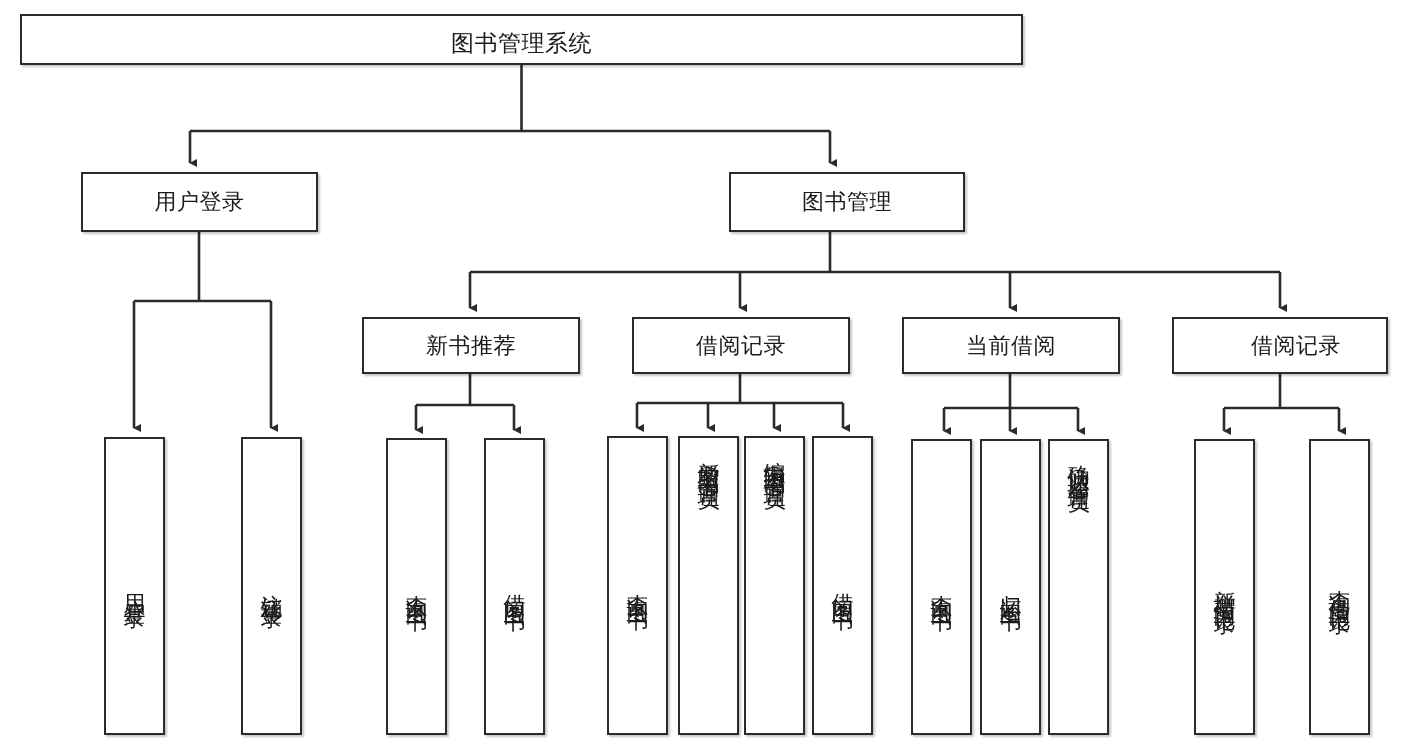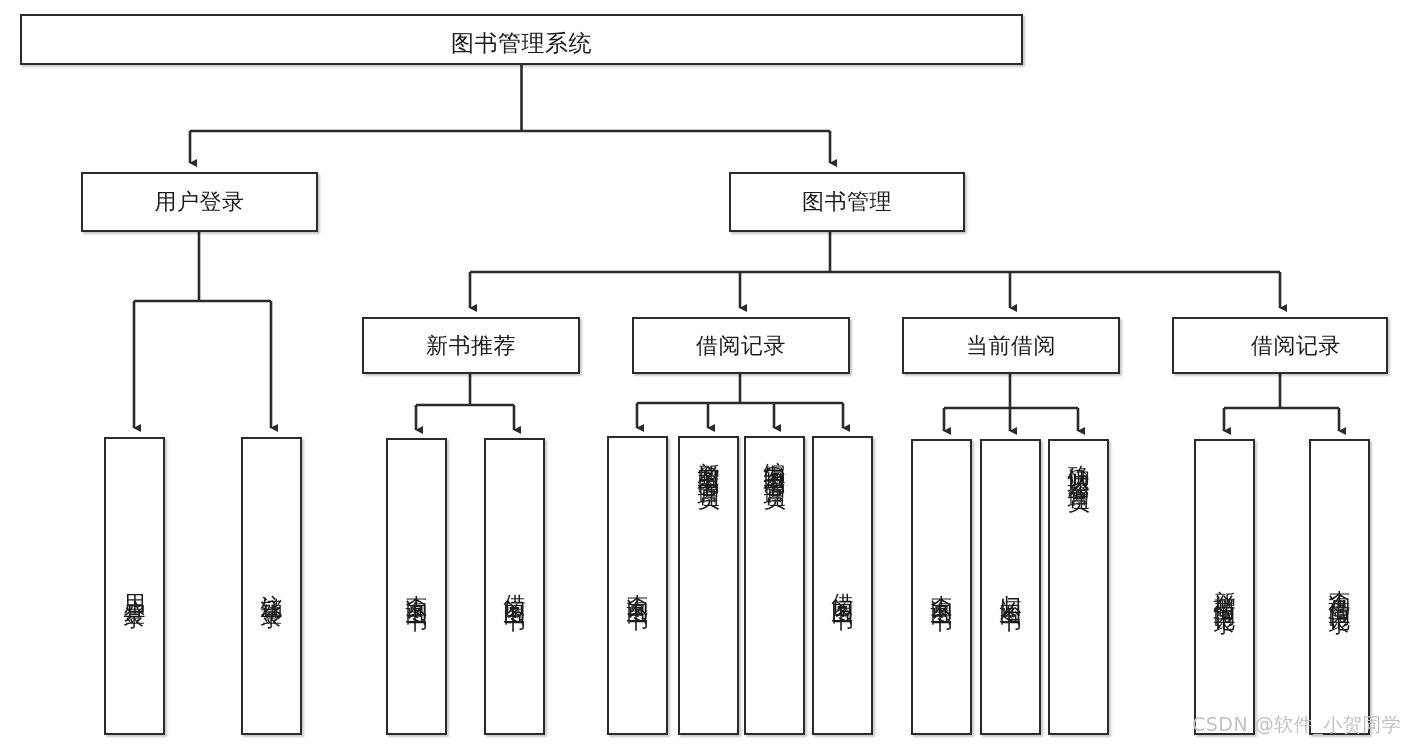--- a/index.html
+++ b/index.html
@@ -188,15 +188,14 @@
     <span class="node-label">确认归还（管理员）</span>
   </div>
 
   <div class="node-box node-leaf leaf-mid" style="left:1194px; top:439px; width:61px; height:296px;">
     <span class="node-label">新增借阅记录</span>
   </div>
   <div class="node-box node-leaf leaf-mid" style="left:1309px; top:439px; width:61px; height:296px;">
     <span class="node-label">查询借阅记录</span>
   </div>
 
-  <div class="watermark" style="left:1192px; top:712px;">CSDN @软件_小贺同学</div>
 
 </div>
 
 </body></html>

